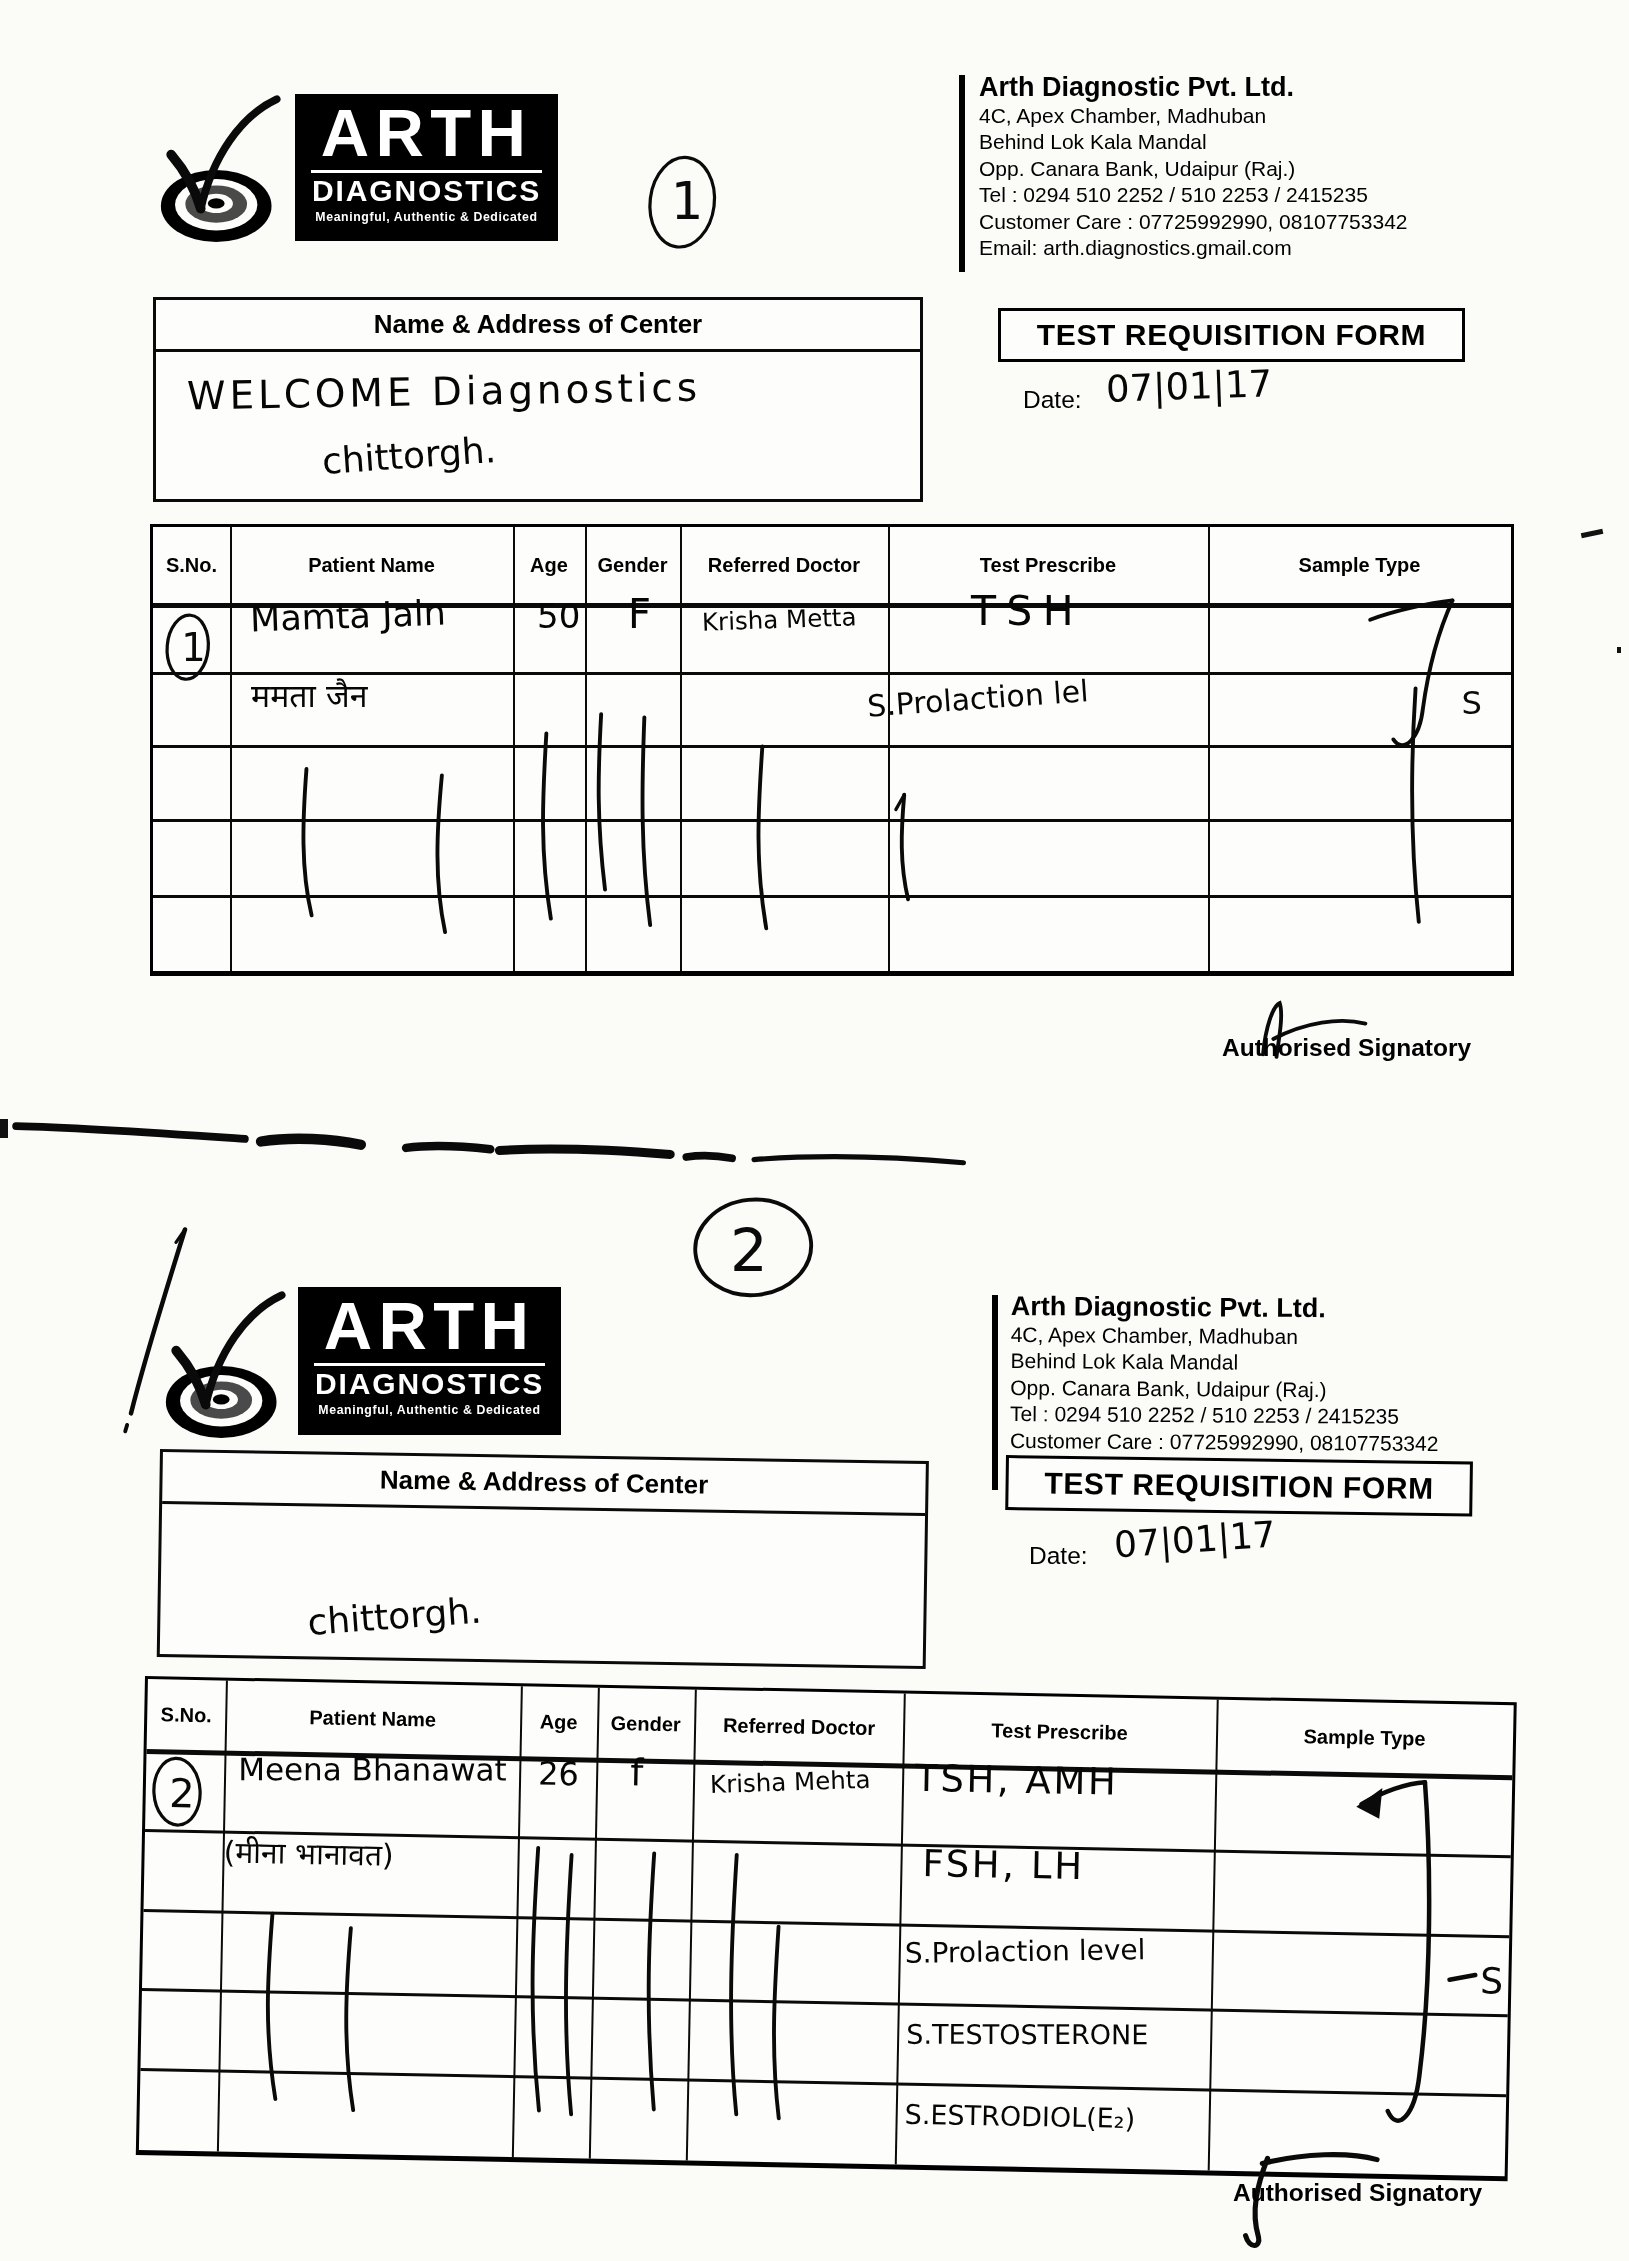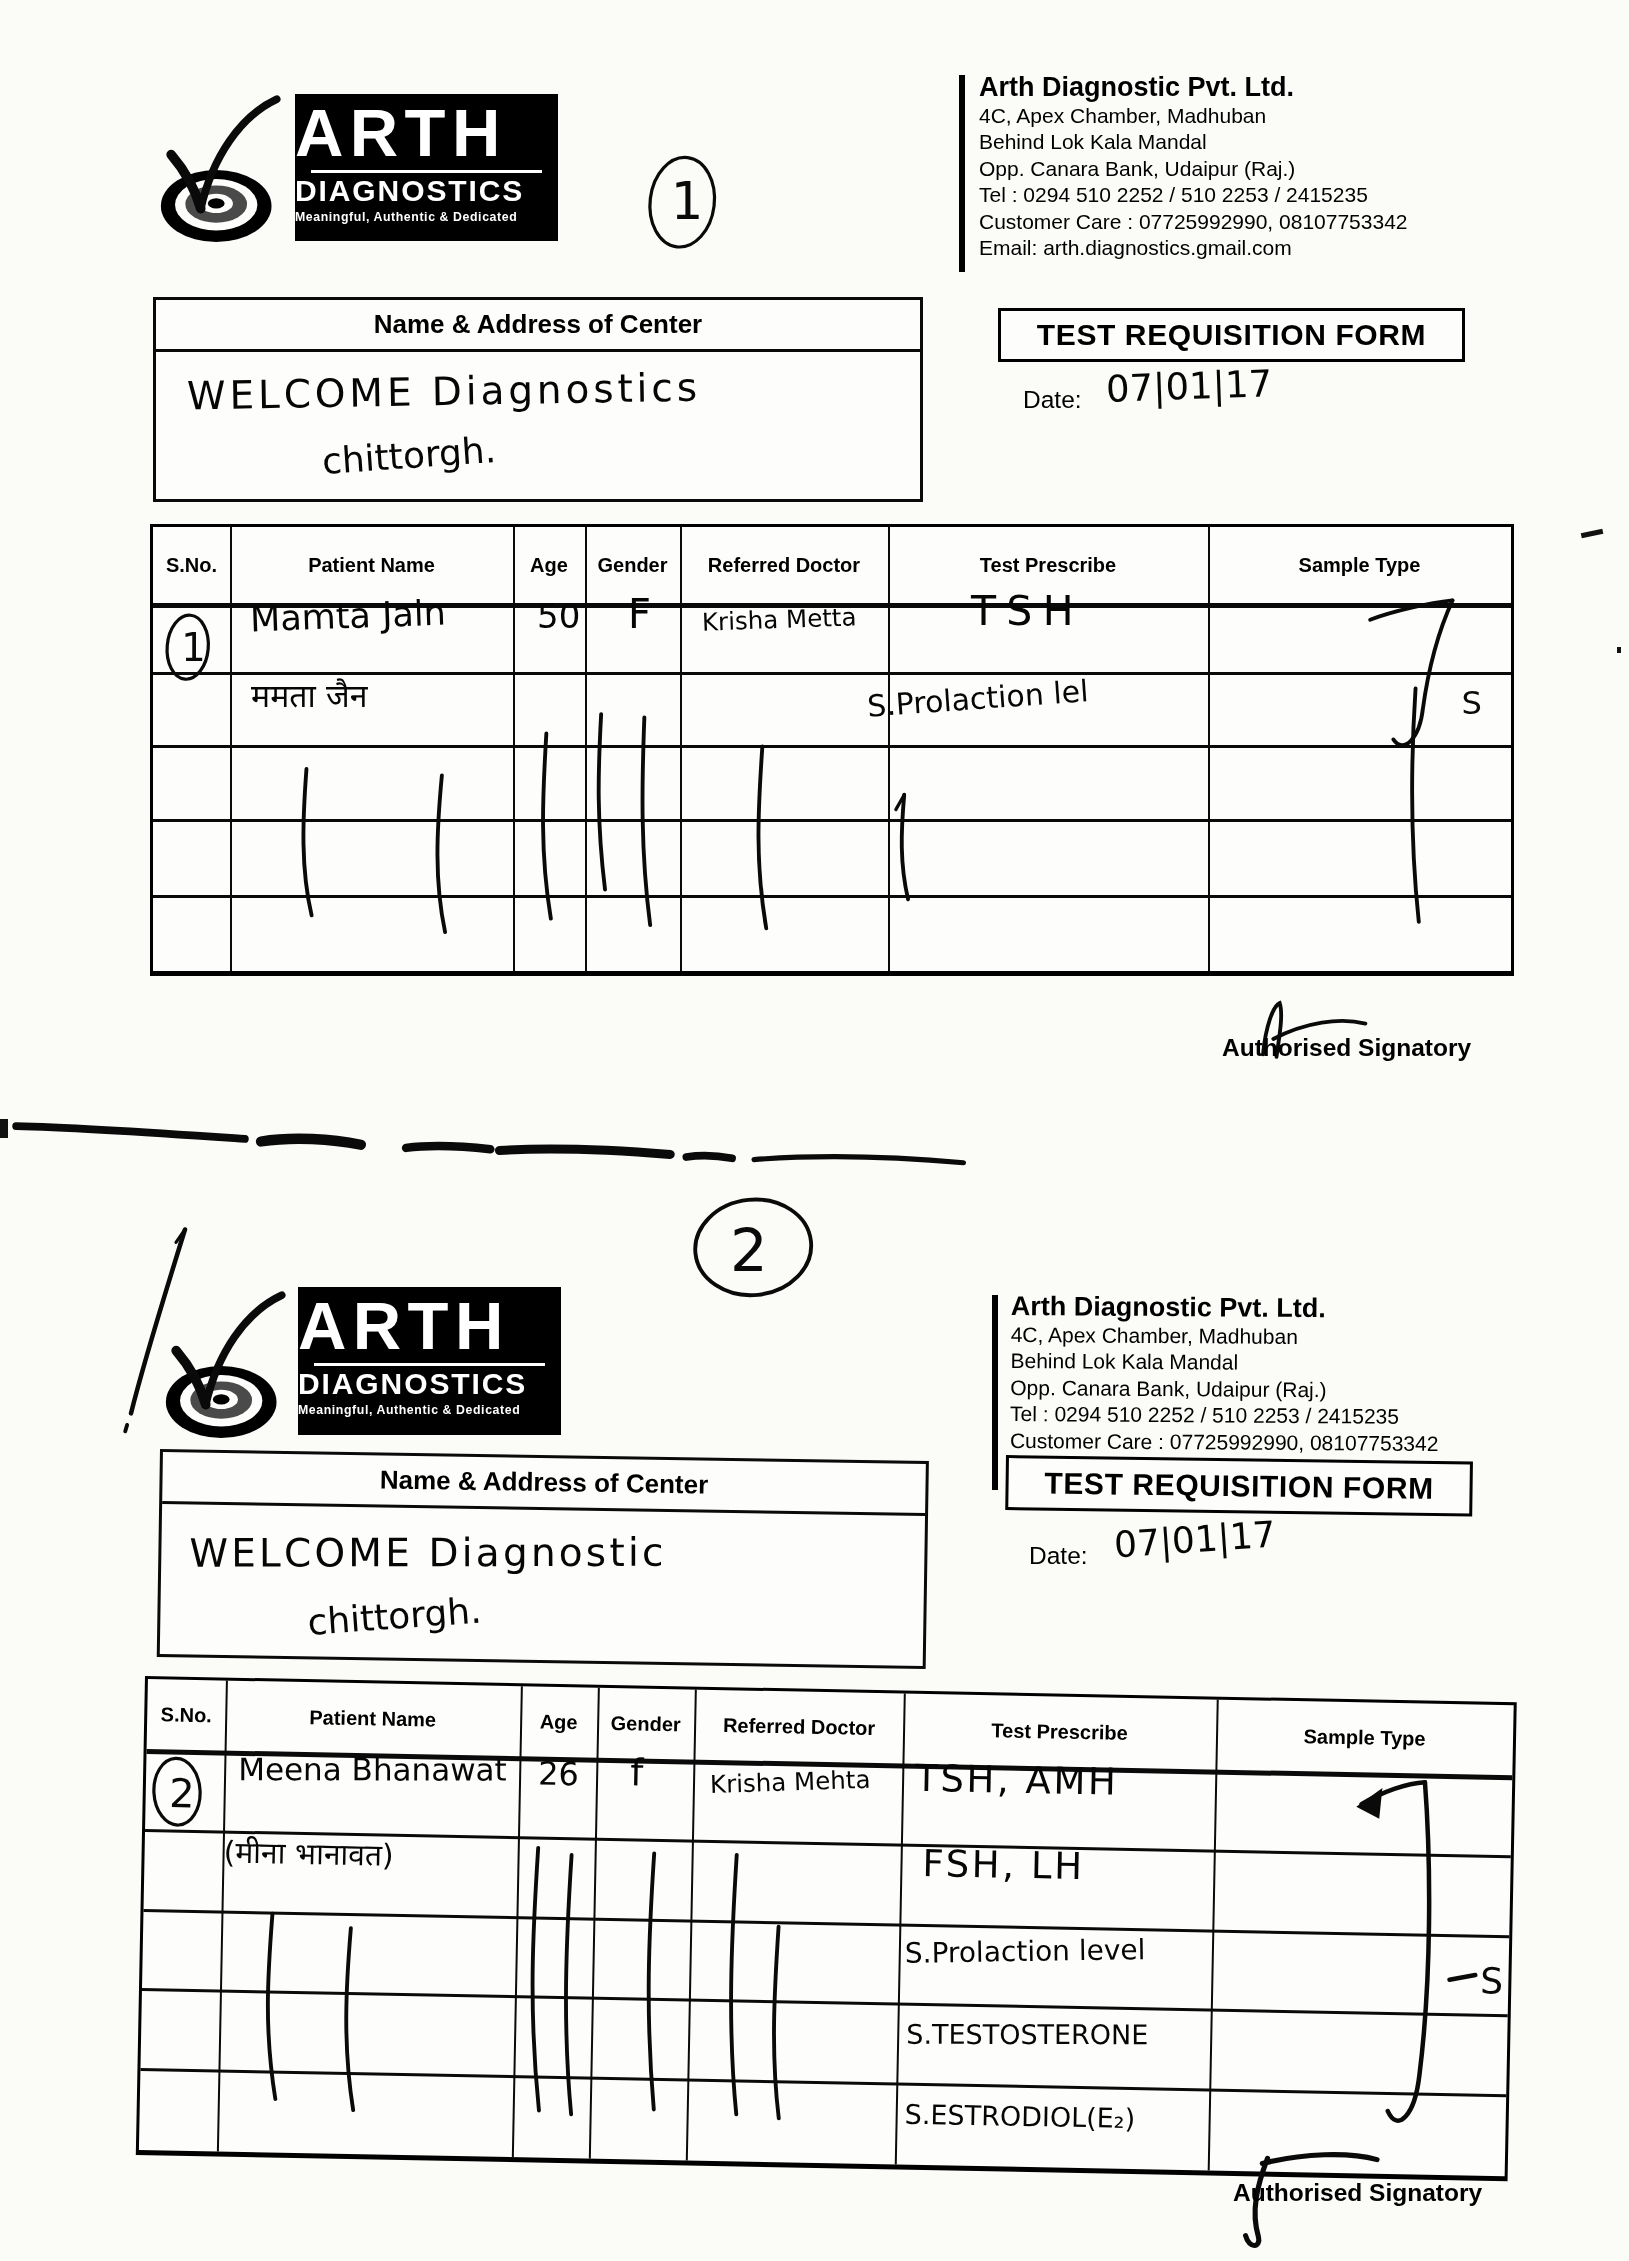--- a/index.html
+++ b/index.html
@@ -1,20 +1,20 @@
 <!DOCTYPE html>
 <html style="font-size:10.3px"><head>
 <meta charset="utf-8">
 <style>
   html,body{margin:0;padding:0;background:#e9e9e6;}
   .page{position:relative;width:1630px;height:2261px;background:#fbfbf8;color:#000;
         font-family:"Liberation Sans",sans-serif;overflow:hidden;}
   .abs{position:absolute;}
   .hw{font-family:"DejaVu Sans",sans-serif;color:#060606;white-space:nowrap;line-height:1;}
-  .logo-box{background:#000;color:#fff;}
+  .logo-box{background:#000;color:#fff;text-align:center;}
   .logo-brand{font-weight:bold;font-size:67px;line-height:1.05;letter-spacing:6.4px;}
   .logo-rule{height:3.9px;background:#fff;width:88%;margin:1.3px auto 2.6px auto;}
   .logo-sub{font-weight:bold;font-size:30px;letter-spacing:1.9px;line-height:1.0;}
   .logo-tag{font-weight:bold;font-size:12.3px;letter-spacing:0.6px;margin-top:3.9px;}
   .co-name{font-weight:bold;font-size:27px;line-height:1.15;}
   .co-line{font-size:21px;line-height:26.4px;}
   .cbox{border:3.2px solid #0a0a0a;background:#fdfdfb;}
   .cbox-head{border-bottom:3.2px solid #0a0a0a;display:flex;align-items:center;justify-content:center;
              font-weight:bold;font-size:26px;height:49px;}
   .trf{border:3.9px solid #000;display:flex;align-items:center;justify-content:center;
@@ -189,21 +189,20 @@
       <div class="co-line">4C, Apex Chamber, Madhuban</div>
       <div class="co-line">Behind Lok Kala Mandal</div>
       <div class="co-line">Opp. Canara Bank, Udaipur (Raj.)</div>
       <div class="co-line">Tel : 0294 510 2252 / 510 2253 / 2415235</div>
       <div class="co-line">Customer Care : 07725992990, 08107753342</div>
       <div class="co-line">Email: arth.diagnostics.gmail.com</div>
     </div>
 
     <div class="abs cbox" style="left:160px;top:1449px;width:769px;height:208px;box-sizing:border-box;transform:rotate(0.9deg);transform-origin:0 0;">
       <div class="cbox-head">Name &amp; Address of Center</div>
-      <div class="abs hw" style="left:28px;top:77px;font-size:39px;letter-spacing:3.2px;transform:rotate(-1deg);">WELCOME Diagnostic</div>
       <div class="abs hw" style="left:147px;top:143px;font-size:36px;transform:rotate(-5deg);">chittorgh.</div>
     </div>
 
     <div class="abs trf" style="left:1006px;top:1455px;width:467px;height:55px;box-sizing:border-box;transform:rotate(0.8deg);transform-origin:0 0;">TEST REQUISITION FORM</div>
     <div class="abs date-lab" style="left:1029px;top:1542px;">Date:</div>
     <div class="abs hw" style="left:1114px;top:1522px;font-size:36px;transform:rotate(-4deg);">07|01|17</div>
 
     <div class="abs tbl" style="left:145px;top:1676px;width:1366px;height:471px;transform:rotate(1.1deg);transform-origin:0 0;">
 
       <div class="vline" style="left:78px;"></div>

